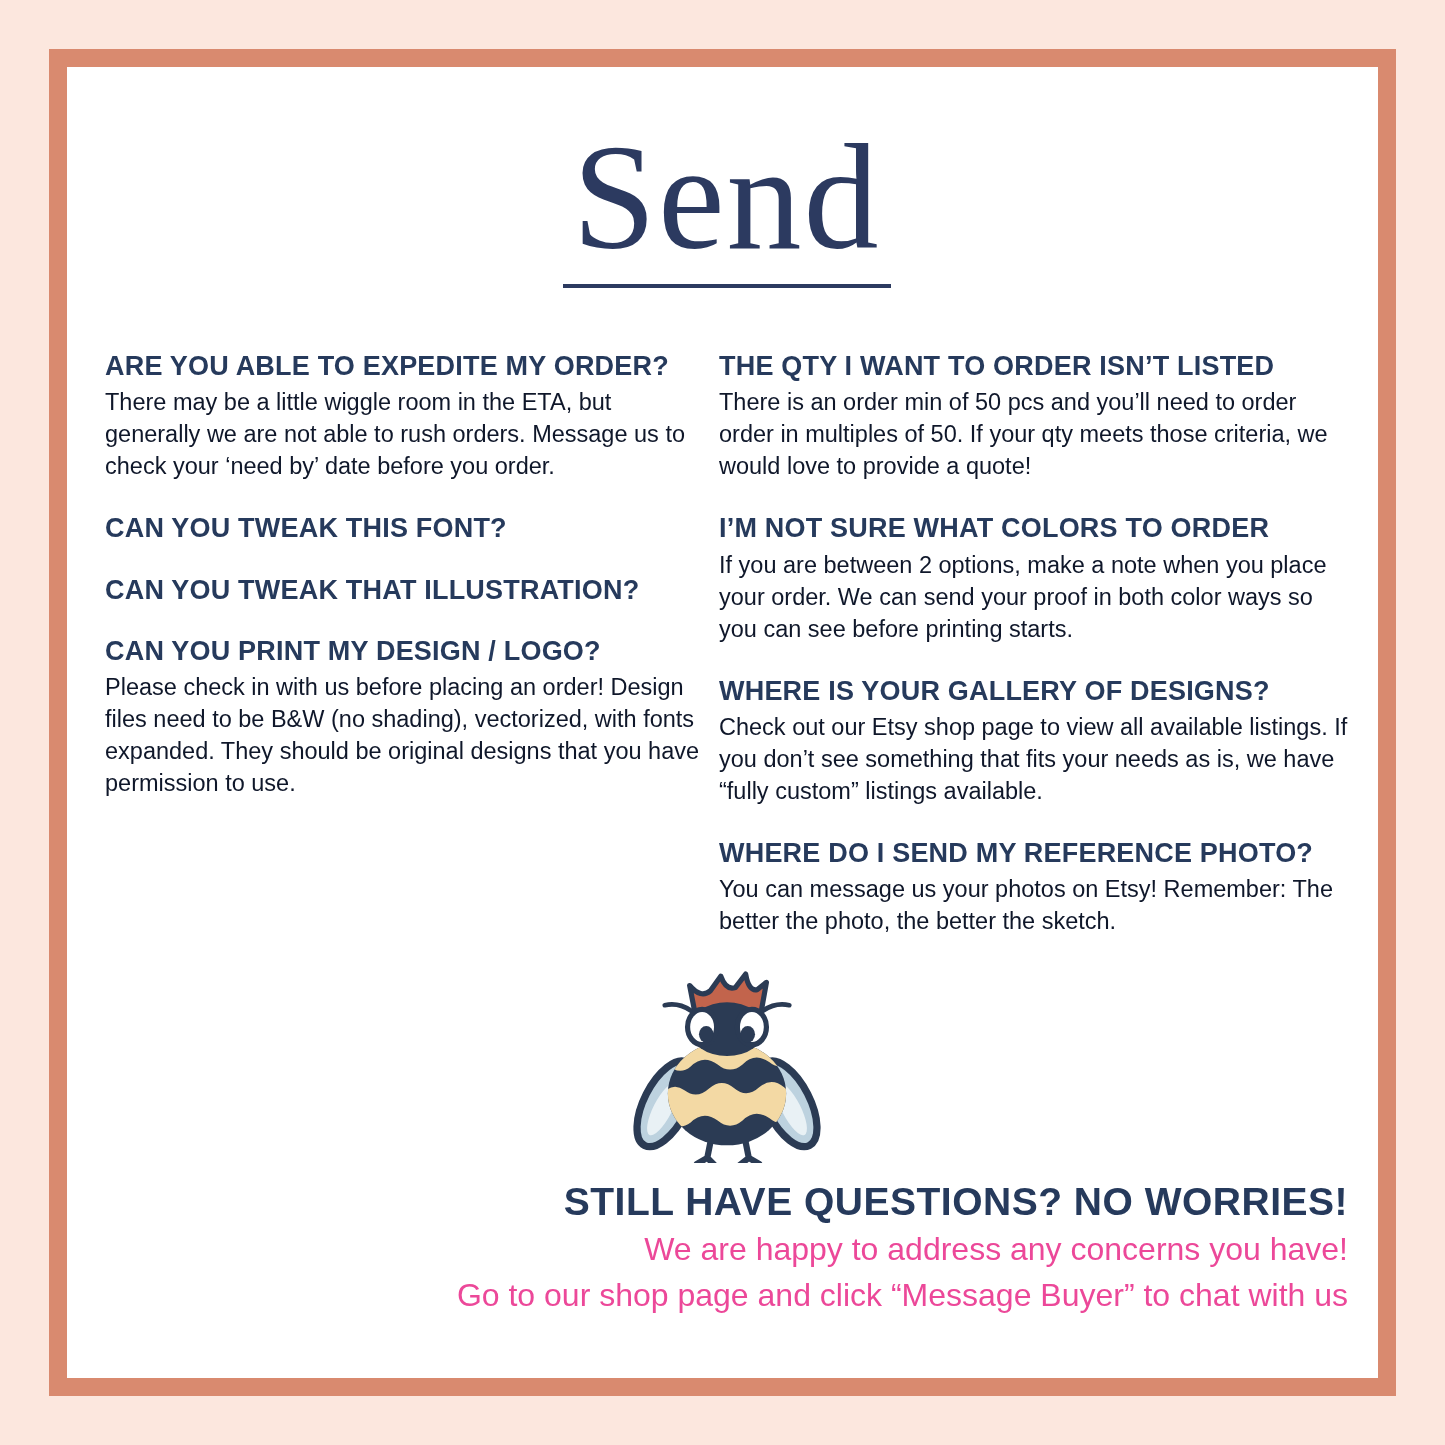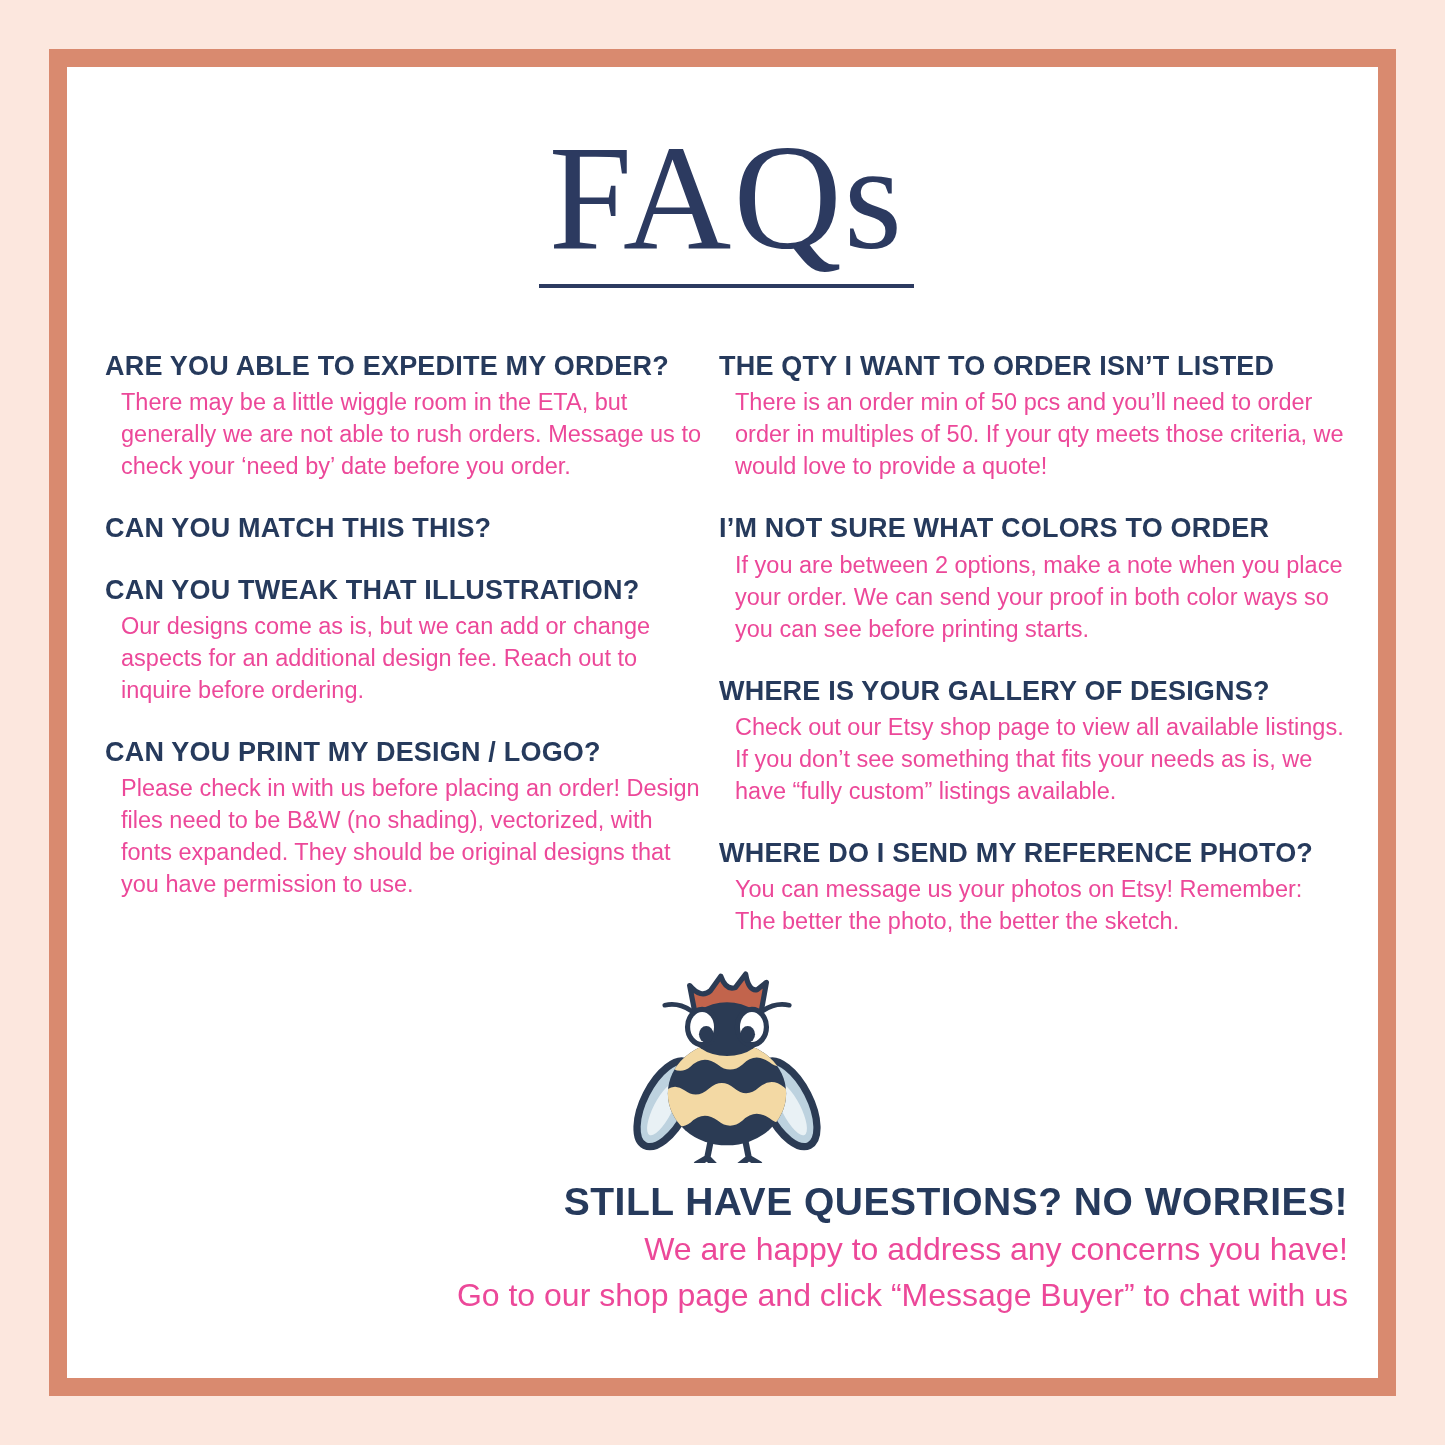--- a/index.html
+++ b/index.html
@@ -43,22 +43,21 @@
     font-size: 27px;
     font-weight: bold;
     letter-spacing: 0.2px;
     color: #263a5c;
     margin-bottom: 5px;
     line-height: 1.2;
   }
   .faq-answer {
     font-size: 23.5px;
     line-height: 1.36;
-    color: #ec4899;
-    margin-left: 16px;
+    color: #0f172a;
   }
   .bee-wrap {
     text-align: center;
     margin-top: 4px;
     height: 192px;
   }
   .footer { text-align: right; margin-top: 16px; }
   .footer-heading {
     font-size: 39px;
     font-weight: bold;
@@ -72,35 +71,34 @@
     line-height: 1.45;
   }
 </style>
 </head>
 <body>
 
 <div class="outer-frame">
   <div class="inner-frame">
 
     <div class="title-wrap">
-      <h1 class="page-title">FAQs</h1>
+      <h1 class="page-title">Send</h1>
     </div>
 
     <div class="columns">
       <div class="col col-left">
         <div class="faq-block">
           <div class="faq-question">ARE YOU ABLE TO EXPEDITE MY ORDER?</div>
           <div class="faq-answer">There may be a little wiggle room in the ETA, but generally we are not able to rush orders. Message us to check your ‘need by’ date before you order.</div>
         </div>
         <div class="faq-block">
-          <div class="faq-question">CAN YOU MATCH THIS THIS?</div>
+          <div class="faq-question">CAN YOU TWEAK THIS FONT?</div>
         </div>
         <div class="faq-block">
           <div class="faq-question">CAN YOU TWEAK THAT ILLUSTRATION?</div>
-          <div class="faq-answer">Our designs come as is, but we can add or change aspects for an additional design fee. Reach out to inquire before ordering.</div>
         </div>
         <div class="faq-block">
           <div class="faq-question">CAN YOU PRINT MY DESIGN / LOGO?</div>
           <div class="faq-answer">Please check in with us before placing an order! Design files need to be B&amp;W (no shading), vectorized, with fonts expanded. They should be original designs that you have permission to use.</div>
         </div>
       </div>
 
       <div class="col col-right">
         <div class="faq-block">
           <div class="faq-question">THE QTY I WANT TO ORDER ISN’T LISTED</div>

